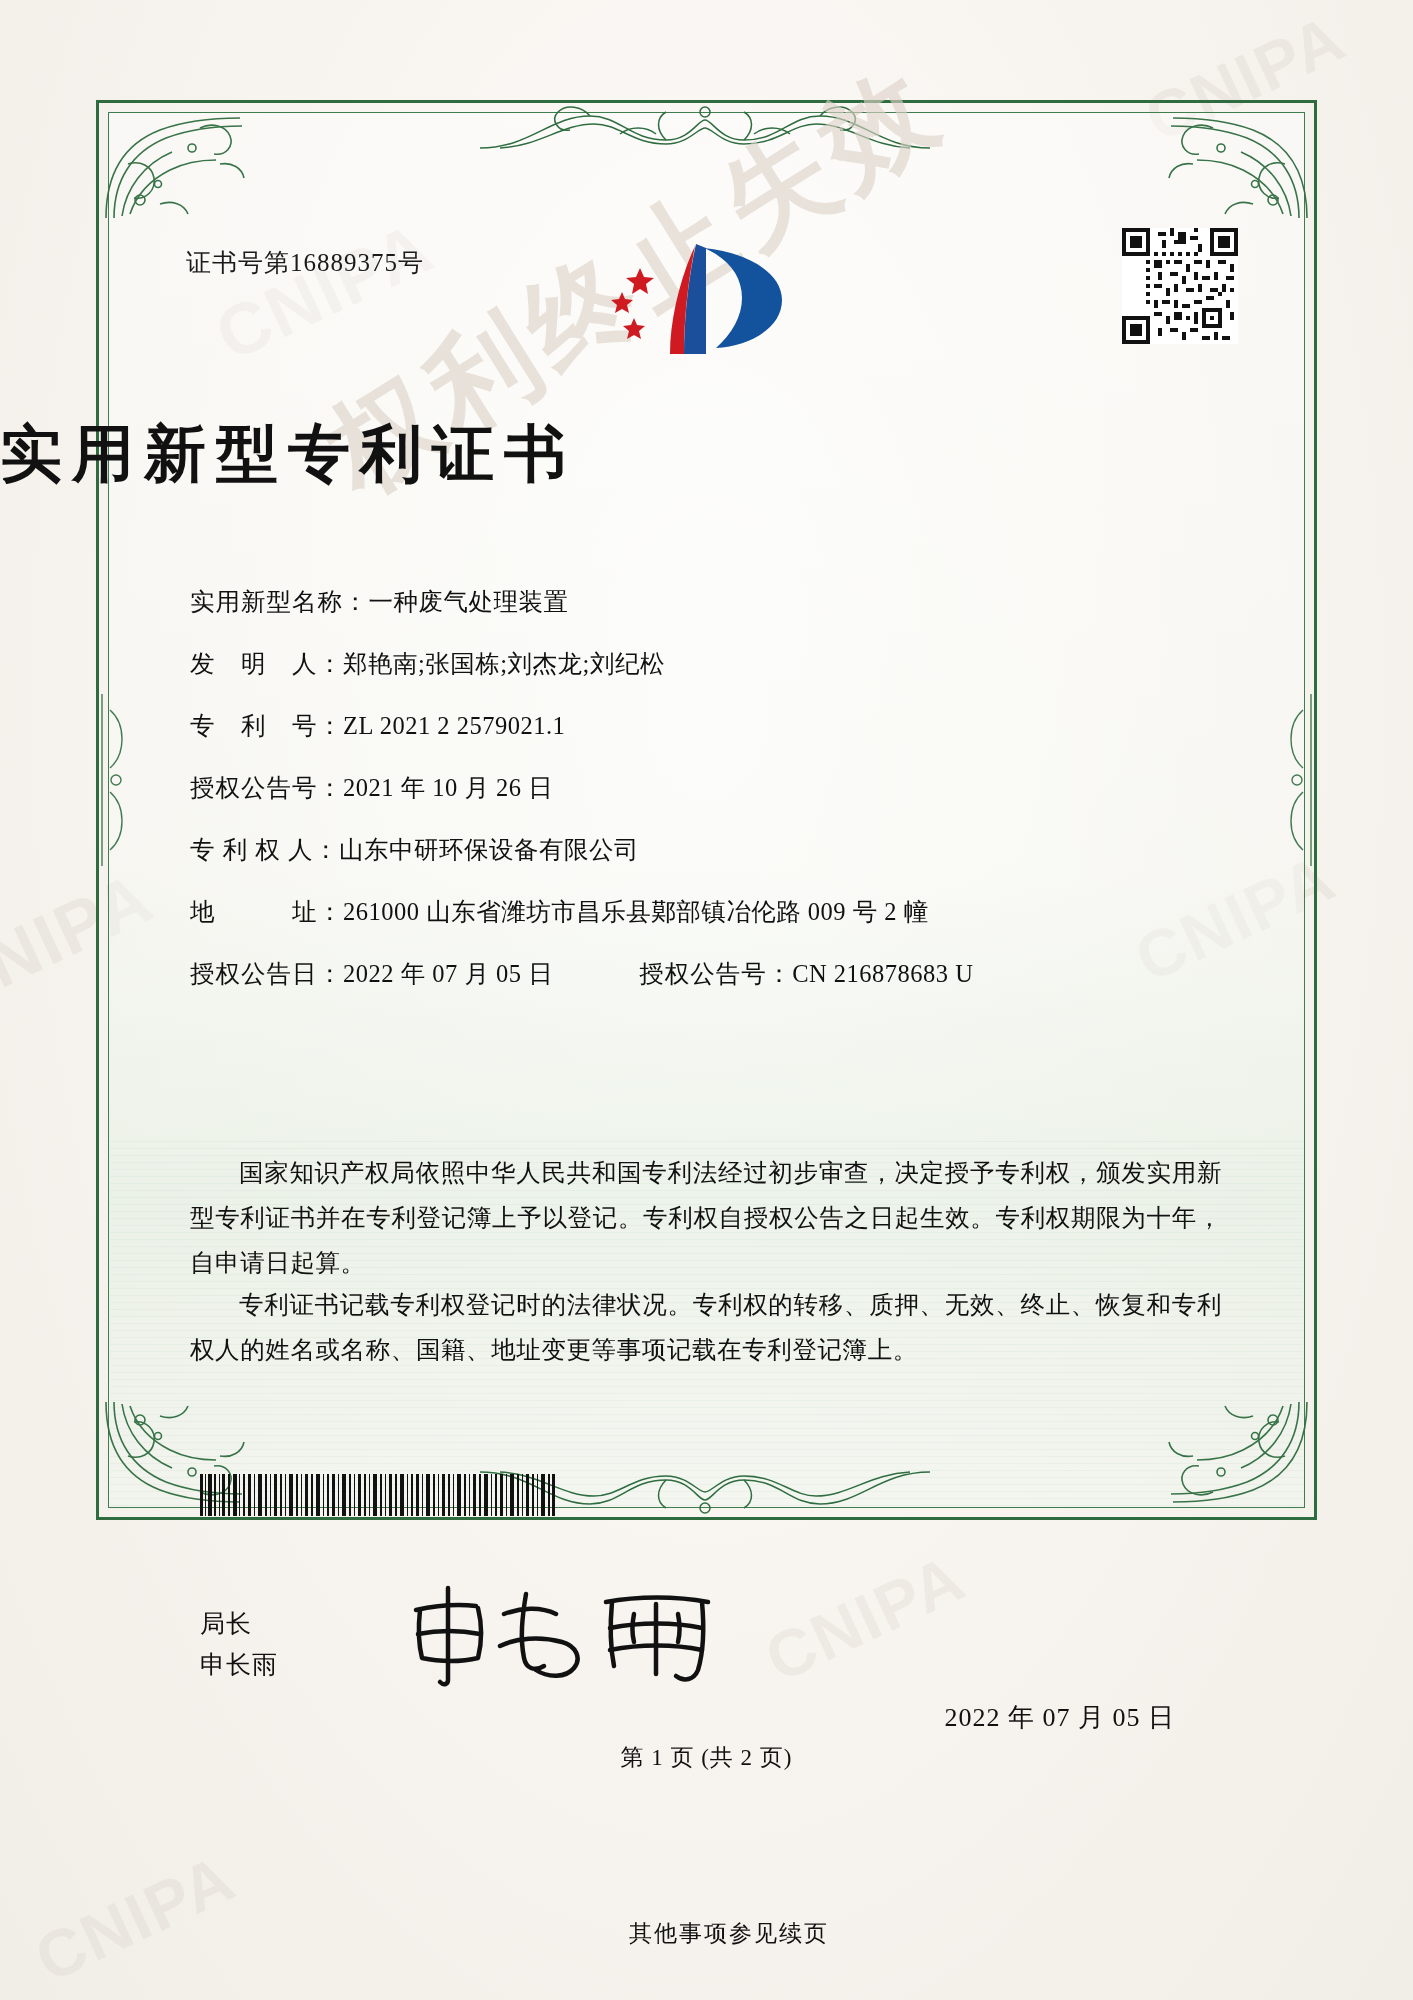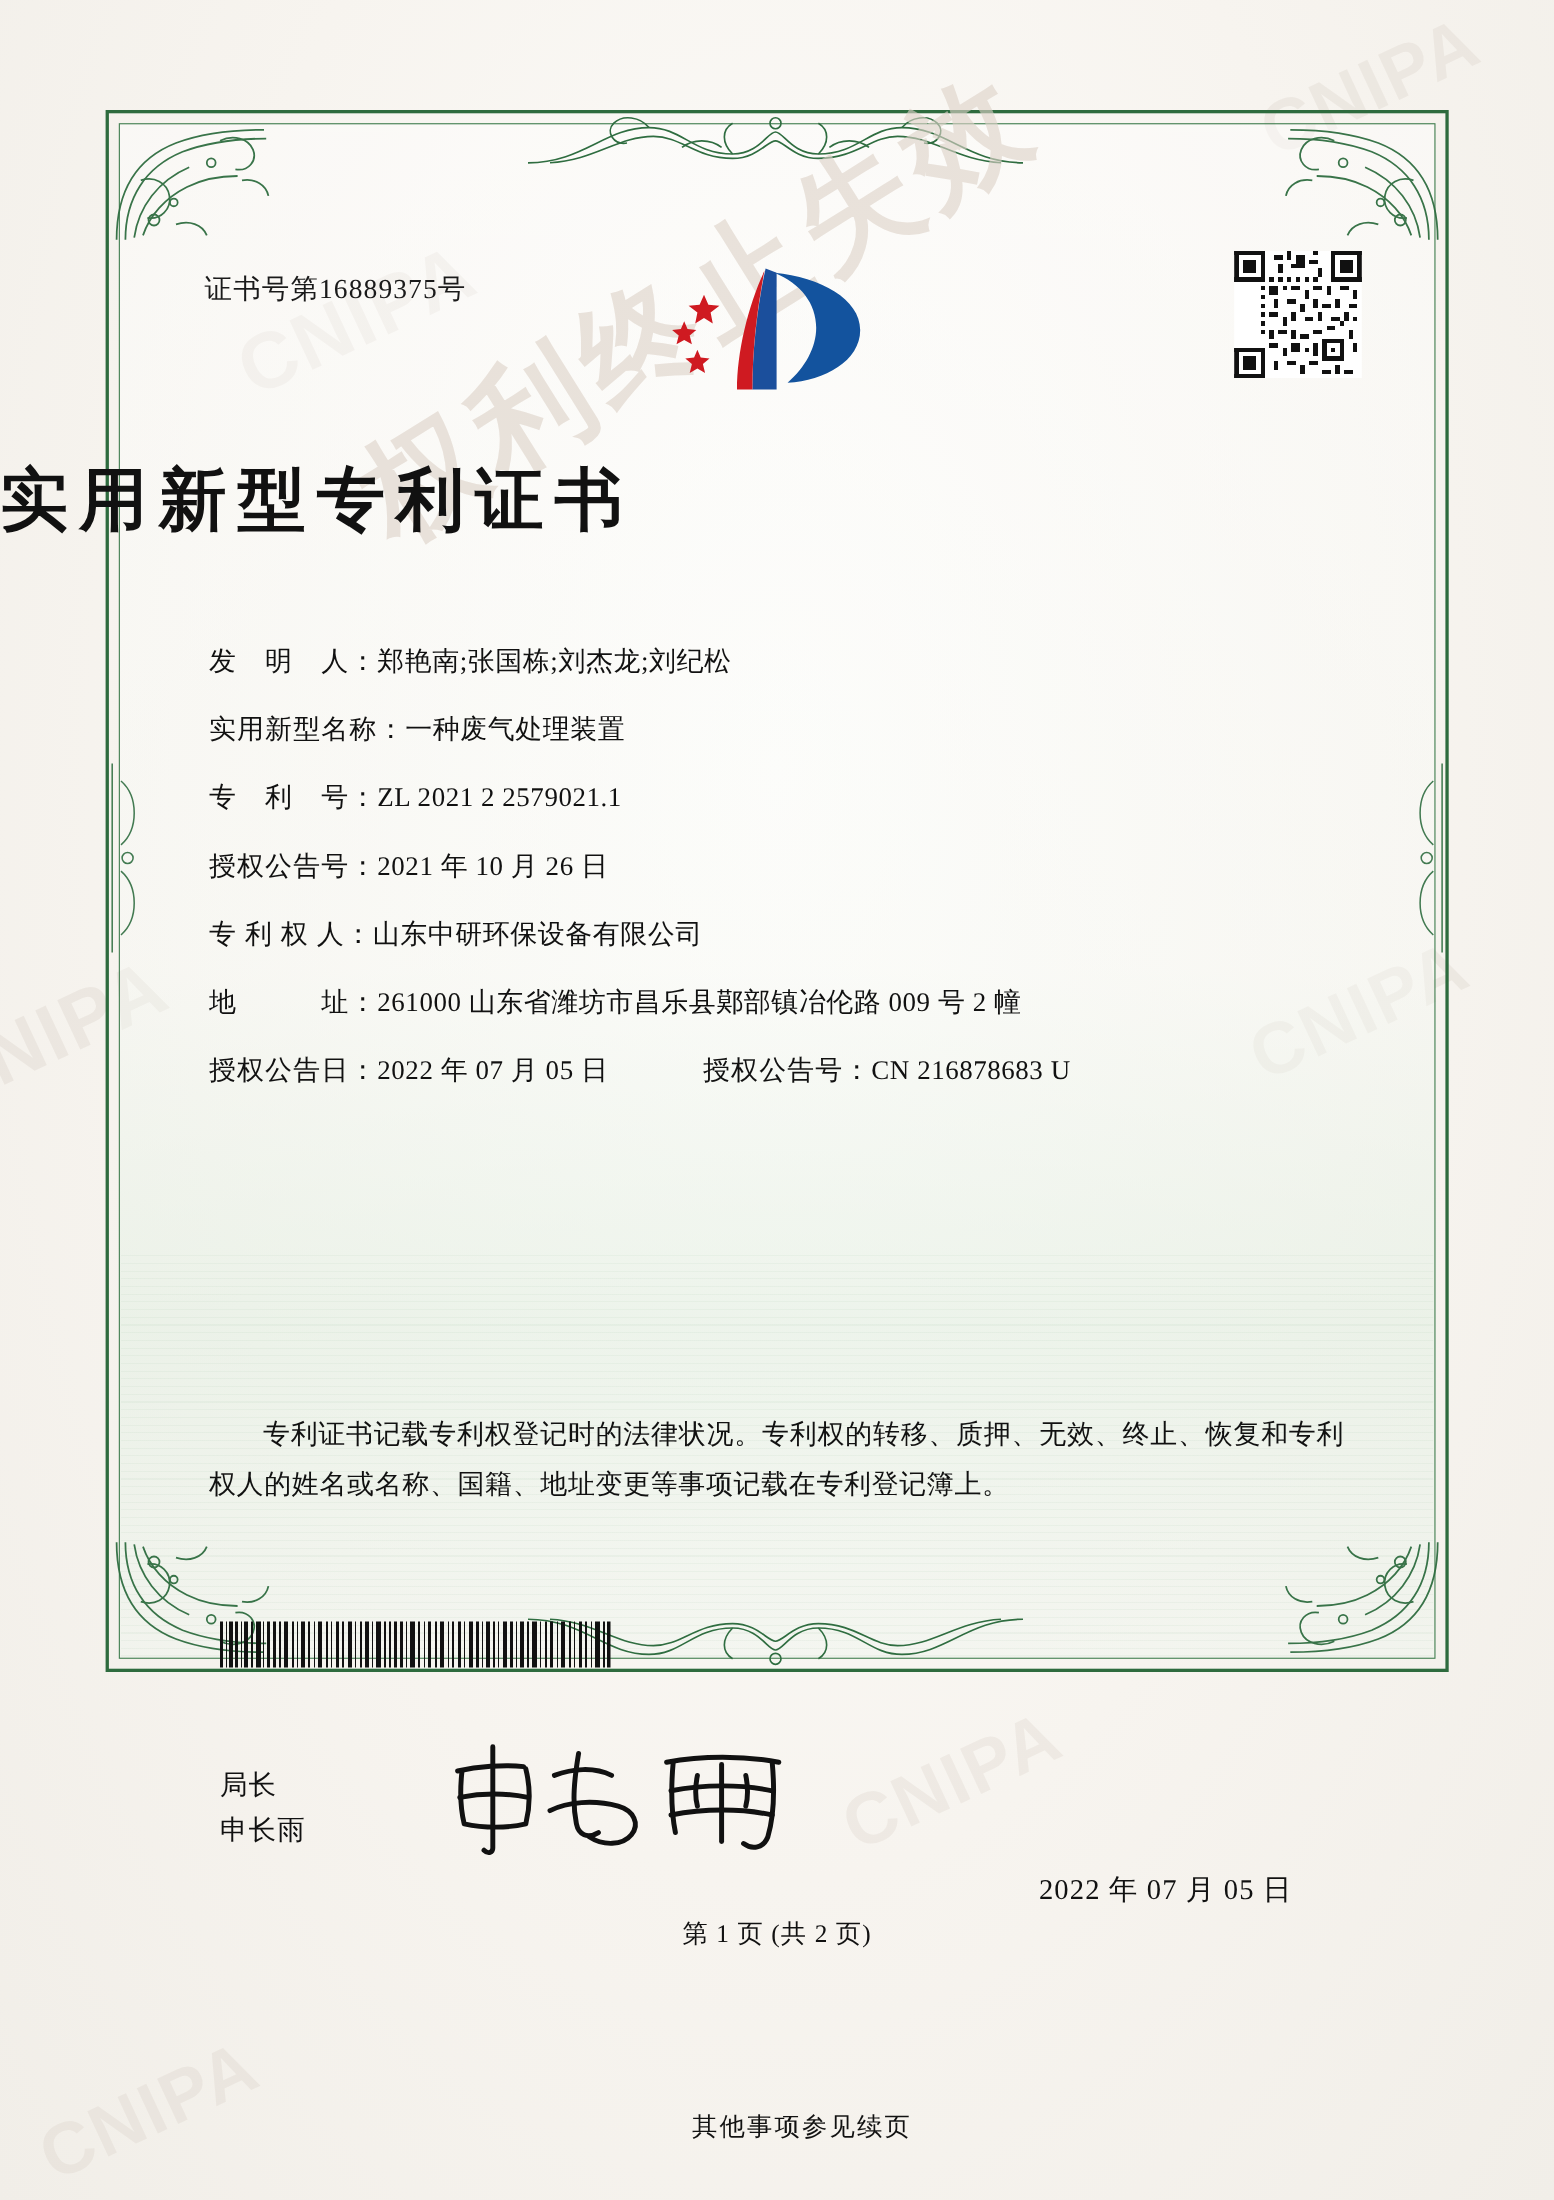--- a/index.html
+++ b/index.html
@@ -526,26 +526,26 @@
         <polygon points="26,50 29,57 37,58 31,63 33,71 26,67 19,71 21,63 15,58 23,57"></polygon>
         <polygon points="38,76 41,83 49,84 43,89 45,97 38,93 31,97 33,89 27,84 35,83"></polygon>
       </g>
     </svg>
   </div>
 
   <div class="doc-title">实用新型专利证书</div>
 
   <div class="fields">
     <div class="frow">
+      <span class="flabel">实用新型名称：</span>
+      <span class="fvalue">一种废气处理装置</span>
+    </div>
+    <div class="frow">
       <span class="flabel">发　明　人：</span>
       <span class="fvalue">郑艳南;张国栋;刘杰龙;刘纪松</span>
-    </div>
-    <div class="frow">
-      <span class="flabel">实用新型名称：</span>
-      <span class="fvalue">一种废气处理装置</span>
     </div>
     <div class="frow">
       <span class="flabel">专　利　号：</span>
       <span class="fvalue">ZL 2021 2 2579021.1</span>
     </div>
     <div class="frow">
       <span class="flabel">授权公告号：</span>
       <span class="fvalue">2021 年 10 月 26 日</span>
     </div>
     <div class="frow">
@@ -557,20 +557,23 @@
       <span class="fvalue">261000  山东省潍坊市昌乐县鄚部镇冶伦路 009 号 2 幢</span>
     </div>
     <div class="frow two-col">
       <span class="flabel">授权公告日：</span>
       <span class="fvalue">2022 年 07 月 05 日</span>
       <span class="gap-lbl">授权公告号：</span>
       <span class="fvalue">CN 216878683 U</span>
     </div>
   </div>
 
+  <div class="para p1">
+    <span class="indent">国家知识产权局依照中华人民共和国专利法经过初步审查，决定授予专利权，颁发实用新型专利证书并在专利登记簿上予以登记。专利权自授权公告之日起生效。专利权期限为十年，自申请日起算。</span>
+  </div>
   <div class="para p2">
     <span class="indent">专利证书记载专利权登记时的法律状况。专利权的转移、质押、无效、终止、恢复和专利权人的姓名或名称、国籍、地址变更等事项记载在专利登记簿上。</span>
   </div>
 
   <div class="barcode">
     <svg viewBox="0 0 355 42" shape-rendering="crispEdges">
       <rect width="355" height="42" fill="none"></rect>
       <g fill="#111">
         <rect x="0" y="0" width="3" height="42"></rect>
           <rect x="5" y="0" width="1" height="42"></rect>

